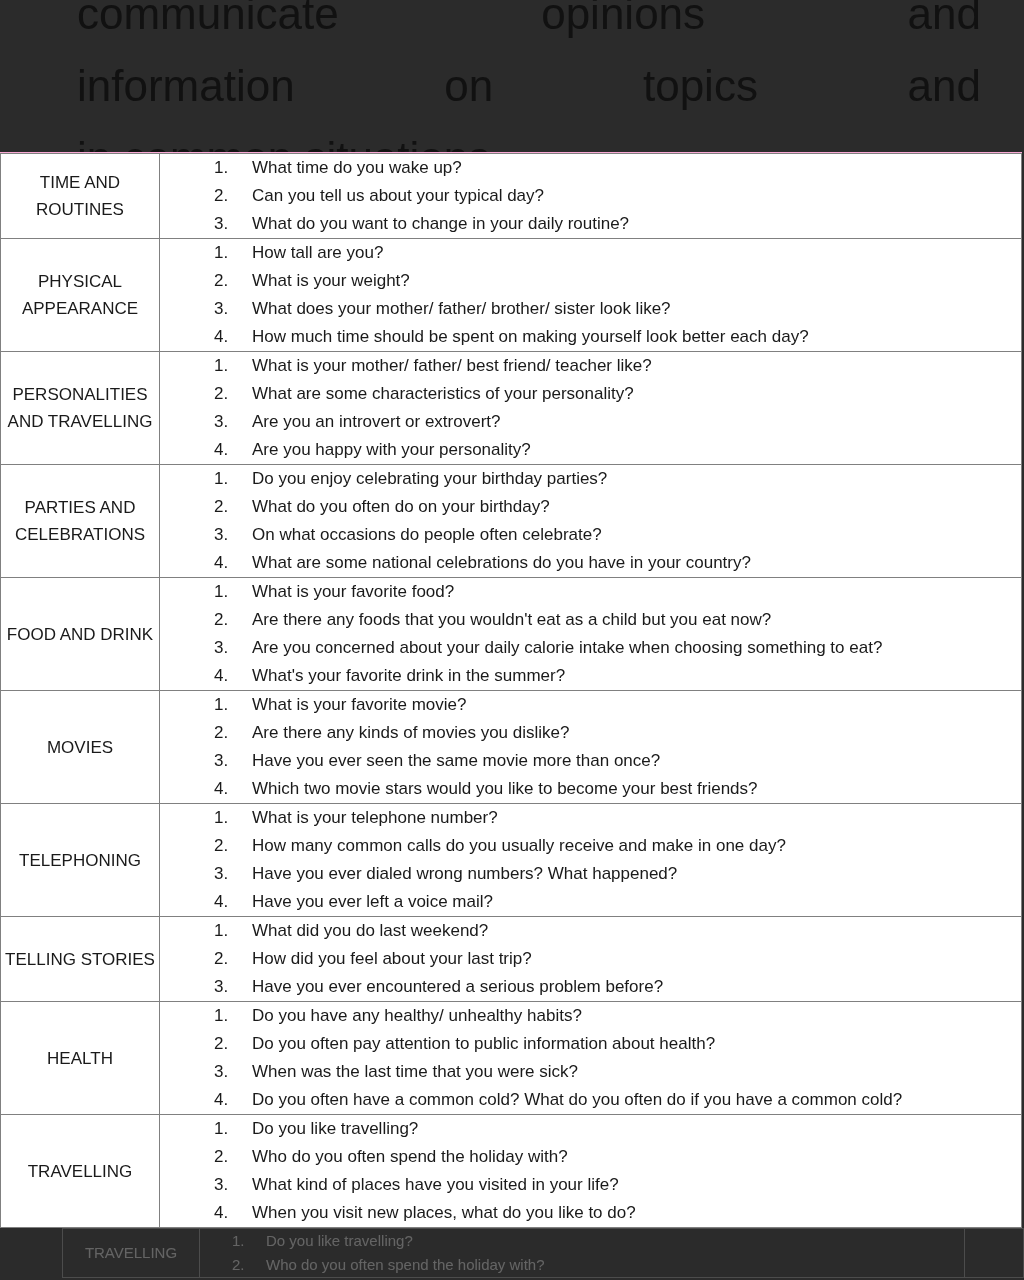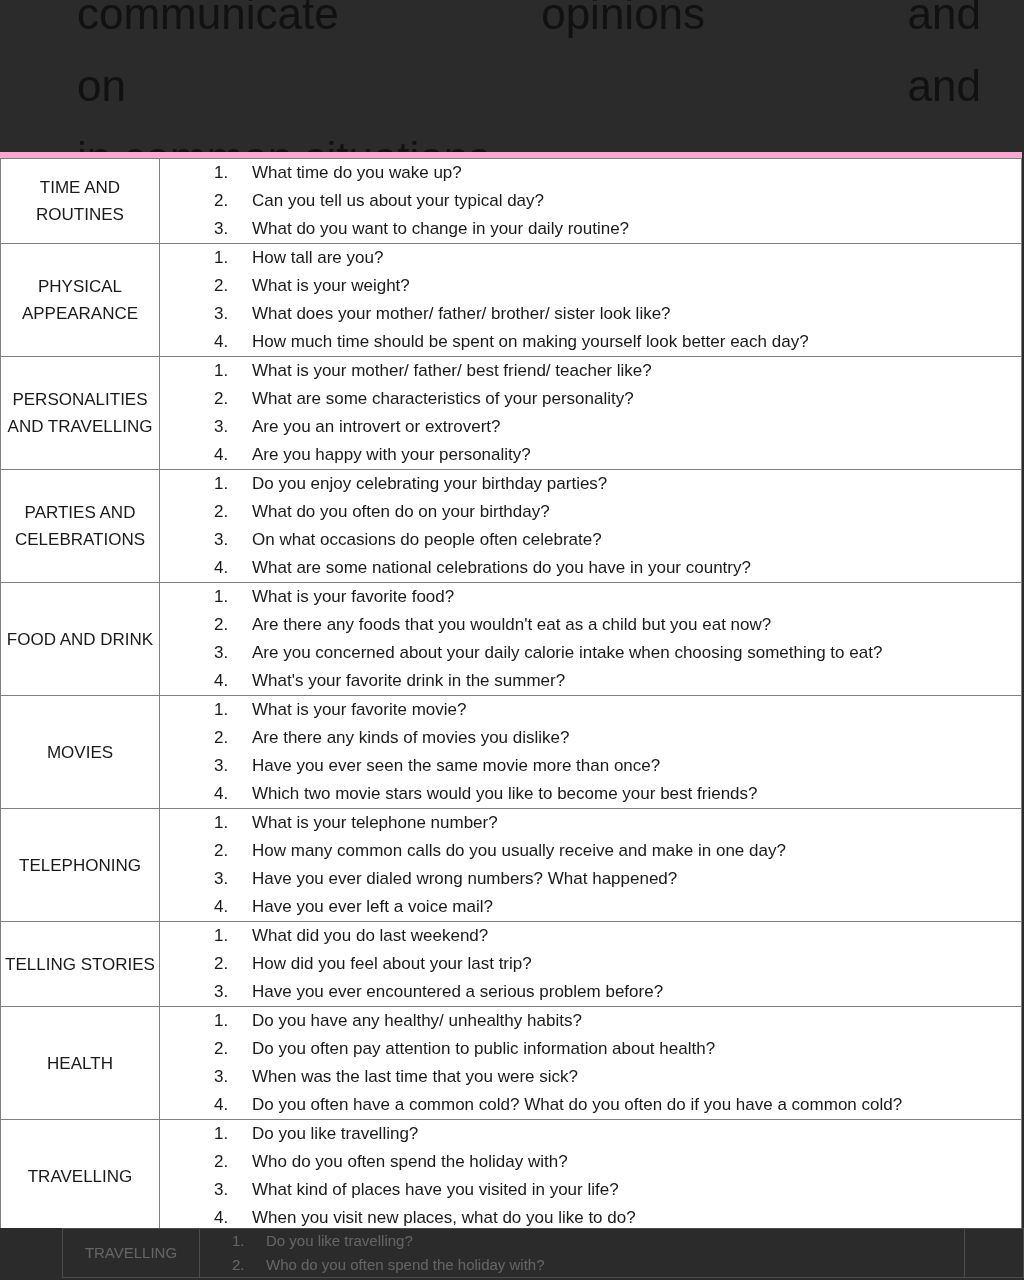--- a/index.html
+++ b/index.html
@@ -43,21 +43,21 @@
   .bg-line.l1 { margin-top: -22px; }
   .bg-line.l3 { }
 
   
   .sheet {
     position: absolute;
     left: 0;
     top: 152px;
     width: 1022px;
     background: #c2410c;
-    border-top: 6px solid #f9a8d4;
+    border-top: 1px solid #f9a8d4;
   }
 
   table.topics {
     border-collapse: collapse;
     width: 1022px;
     table-layout: fixed;
     background: #fff;
   }
   table.topics td {
     border: 1px solid #808080;
@@ -152,21 +152,23 @@
 
 <div id="page">
 
   <div class="bg-text">
     <div class="bg-line l1">
       <span>communicate</span>
       <span>opinions</span>
       <span>and</span>
     </div>
     <div class="bg-line l2">
+      <span>information</span>
       <span>on</span>
+      <span>topics</span>
       <span>and</span>
     </div>
     <div class="bg-line l3">
       <span>in common situations</span>
     </div>
   </div>
 
   <div class="sheet">
     <table class="topics">
       <tbody id="topics-body">

